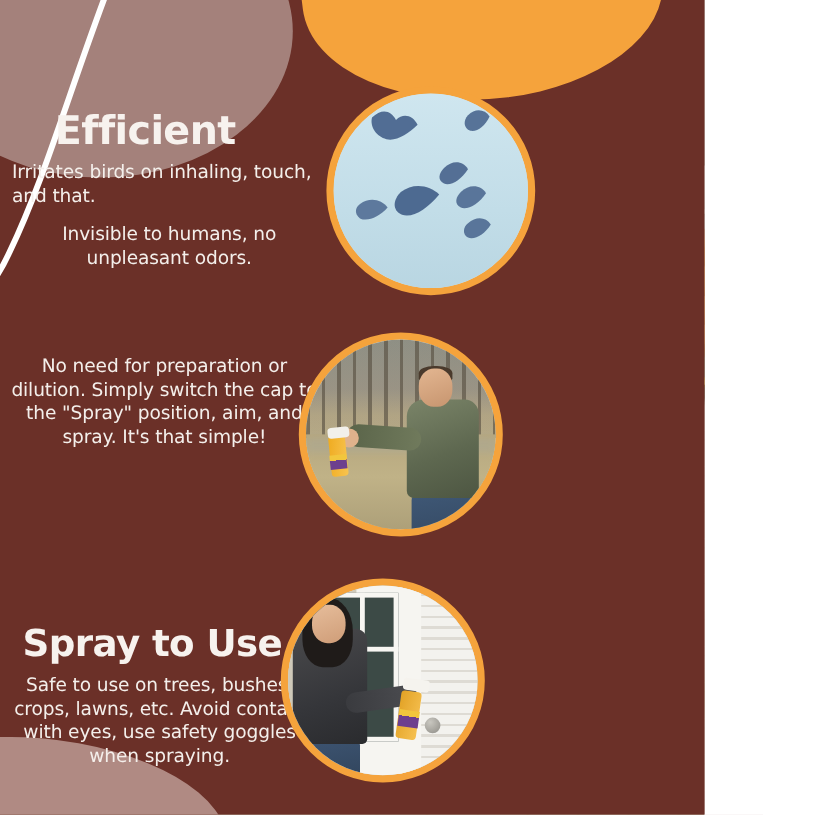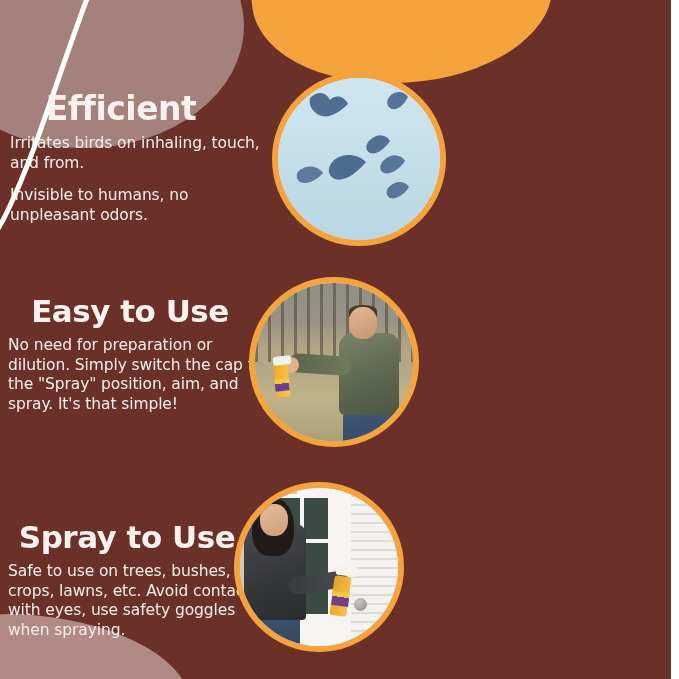--- a/index.html
+++ b/index.html
@@ -1,20 +1,20 @@
 <!DOCTYPE html>
 <html><head>
 <meta charset="utf-8">
 <style>
   html,body{margin:0;padding:0;background:#fff;}
   body{font-family:"DejaVu Sans","Liberation Sans",sans-serif;}
 
   #stage{
     position:relative;
-    width:671px;height:679px;
+    width:587px;height:679px;
     overflow:hidden;
     background:#6B3028;
   }
 
   
   .photo-bg{
     position:absolute;inset:0;
     background:
       
       linear-gradient(180deg,
@@ -209,21 +209,21 @@
     line-height:1;
     margin:0 0 9px 0;
   }
   .para{
     font-size:15.5px;
     line-height:1.26;
     color:#F4EFEB;
     margin:0 0 13px 0;
     letter-spacing:-0.1px;
   }
-  .para:last-child{margin-bottom:0;}
+  .para:last-child{margin-bottom:0;text-align:center;}
 
   #blk-efficient{left:10px;top:92px;width:262px;}
   #blk-efficient .heading{font-size:33px;text-align:center;padding-right:40px;}
 
   #blk-easy{left:8px;top:296px;width:258px;}
   #blk-easy .heading{font-size:31px;text-align:center;padding-right:14px;}
 
   #blk-safe{left:8px;top:522px;width:250px;}
   #blk-safe .heading{font-size:31px;text-align:center;padding-right:12px;}
 
@@ -355,26 +355,25 @@
   <div class="mauve-ellipse"></div>
   <div class="orange-top"></div>
   <div class="mauve-bottom"></div>
 
   <svg class="swoosh" viewBox="0 0 320 330">
     <path d="M104 -8 C 70 80, 48 160, 18 222 C 6 248, -6 262, -24 268" fill="none" stroke="#FFFFFF" stroke-width="5" stroke-linecap="round"></path>
   </svg>
 
   <div class="block" id="blk-efficient">
     <h2 class="heading">Efficient</h2>
-    <p class="para">Irritates birds on inhaling, touch, and from.</p>
+    <p class="para">Irritates birds on inhaling, touch, and that.</p>
     <p class="para">Invisible to humans, no unpleasant odors.</p>
   </div>
 
   <div class="block" id="blk-easy">
-    <h2 class="heading">Easy to Use</h2>
     <p class="para">No need for preparation or dilution. Simply switch the cap to the "Spray" position, aim, and spray. It's that simple!</p>
   </div>
 
   <div class="block" id="blk-safe">
     <h2 class="heading">Spray to Use</h2>
     <p class="para">Safe to use on trees, bushes, crops, lawns, etc. Avoid contact with eyes, use safety goggles when spraying.</p>
   </div>
 
   <div class="circle" id="circle-birds">
     <div class="sky"></div>

